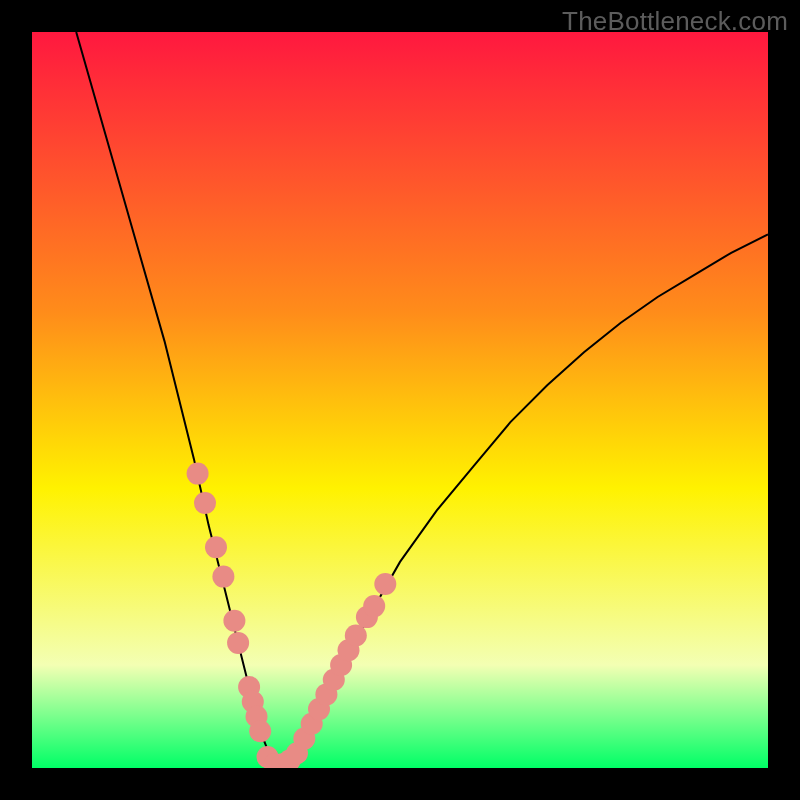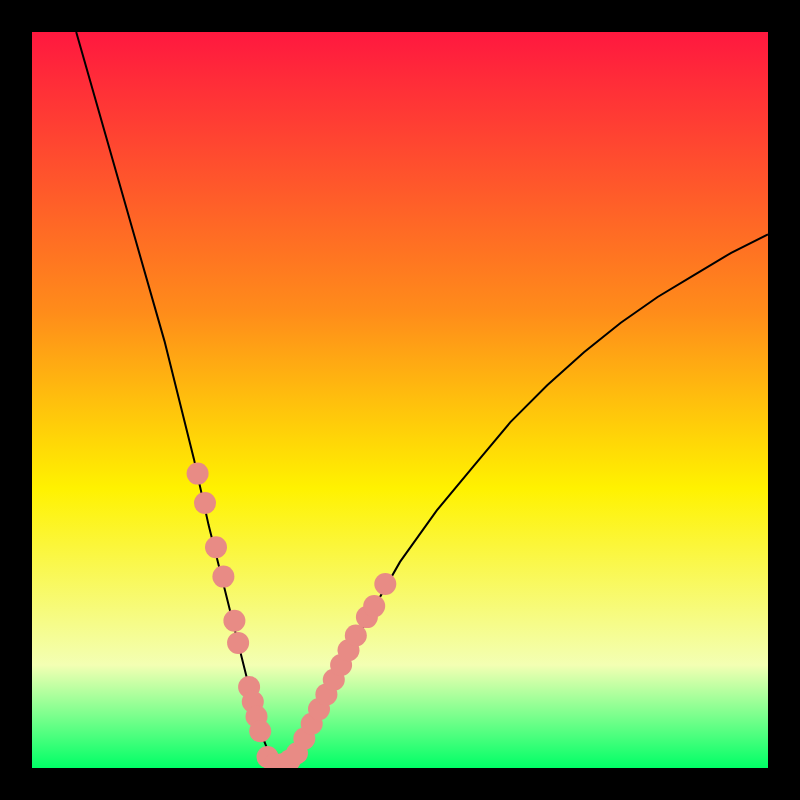--- a/index.html
+++ b/index.html
@@ -35,20 +35,21 @@
     font-weight: 500;
     letter-spacing: 0.2px;
     z-index: 10;
   }
   svg { display: block; }
 </style>
 </head>
 <body>
 
 <div class="frame">
+  <div class="watermark">TheBottleneck.com</div>
   <div class="plot-area">
     <svg id="chart-svg" width="736" height="736" viewBox="0 0 736 736">
       <defs>
         <linearGradient id="bg-grad" x1="0" y1="0" x2="0" y2="1">
           <stop id="g0" offset="0%" stop-color="#ff183f"></stop>
           <stop id="g1" offset="38%" stop-color="#ff8c1a"></stop>
           <stop id="g2" offset="62%" stop-color="#fff200"></stop>
           <stop id="g3" offset="86%" stop-color="#f3ffb3"></stop>
           <stop id="g4" offset="100%" stop-color="#00ff66"></stop>
         </linearGradient>

